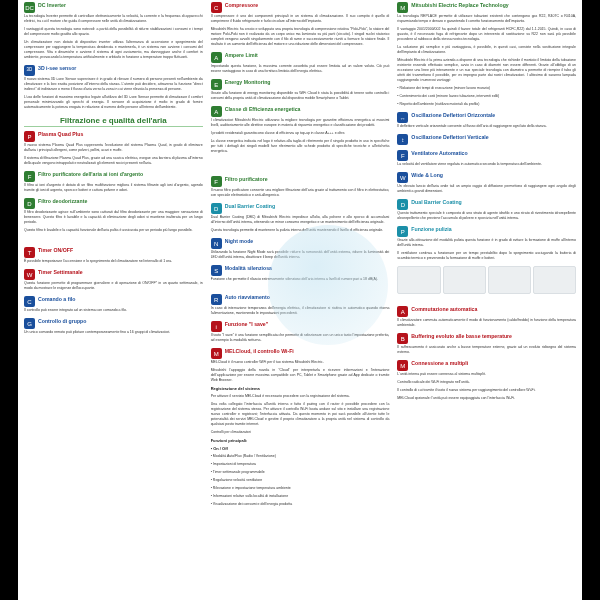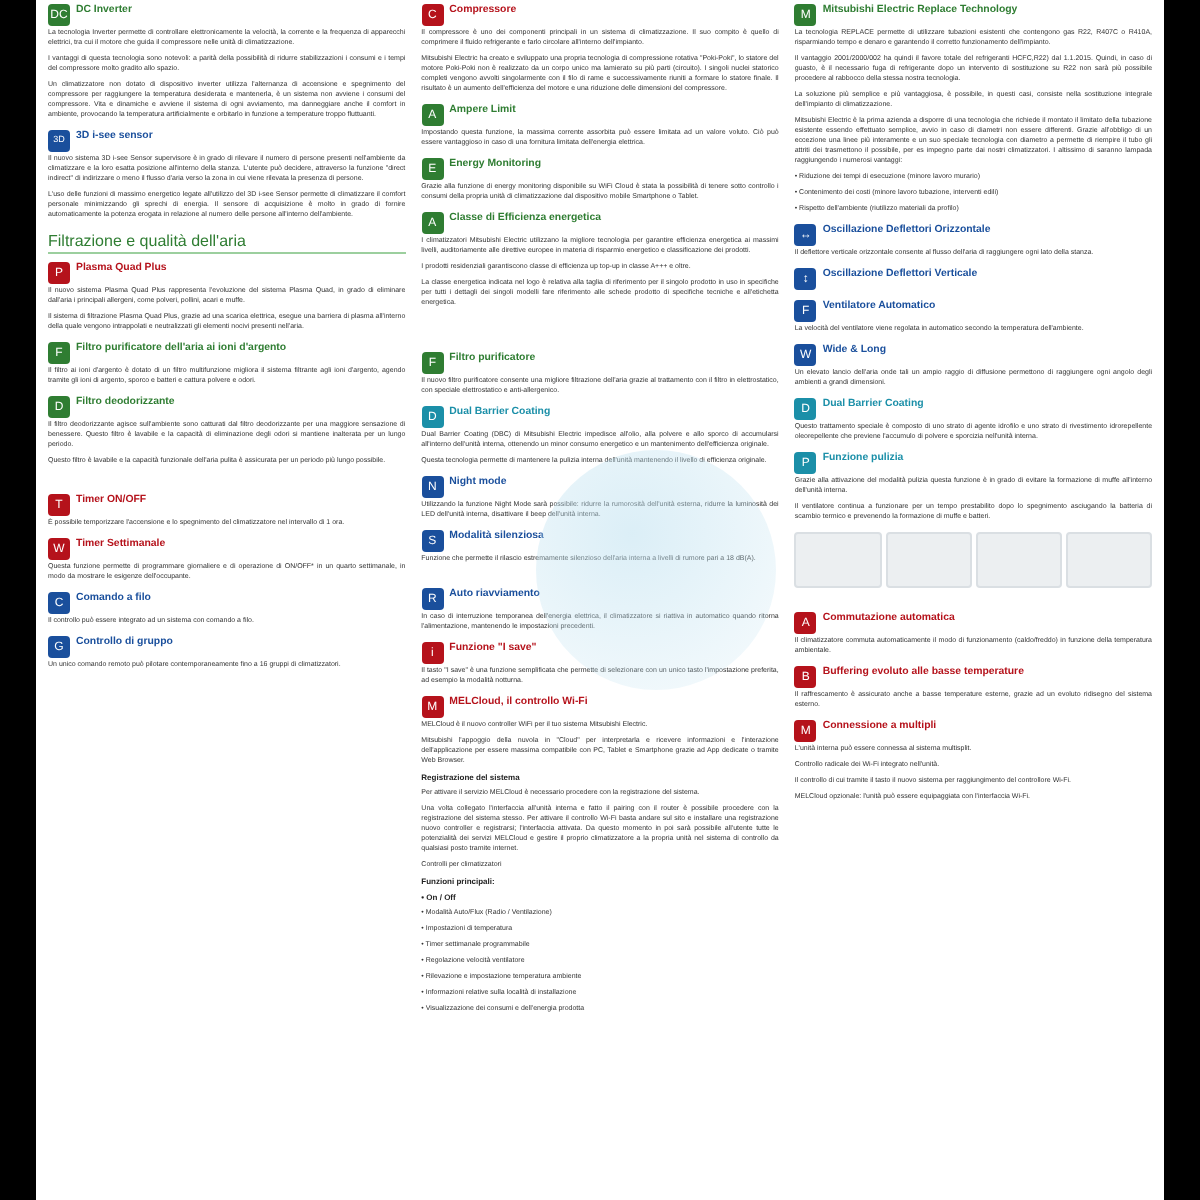--- a/index.html
+++ b/index.html
@@ -28,22 +28,22 @@
   }
   .ttl{font-size:5.2px;font-weight:bold;line-height:7px;}
   .ttl.grn{color:#2f7d32;}
   .ttl.blu{color:#1a4f9c;}
   .ttl.red{color:#b5121b;}
   .ttl.cyn{color:#1b8fa8;}
   .body{font-size:3.5px;line-height:5px;color:#333;text-align:justify;}
   .body p{margin:0 0 3px 0;}
 
   .section-title{
-    font-size:8px;font-weight:normal;color:#2f7d32;margin:6px 0 4px 0;
-    border-bottom:1px solid #9ccf9e;padding-bottom:1px;
+    font-size:8px;font-weight:bold;color:#2f7d32;margin:6px 0 4px 0;
+    border-bottom:1px solid #9ccf9e;padding-bottom:1px;text-align:center;
   }
   .unitrow{display:flex;gap:2px;margin-top:3px;}
   .unit{flex:1;height:26px;background:#eceff1;border:1px solid #dadfe3;border-radius:2px;}
 
   .bigcircle{
     position:absolute;left:250px;top:225px;width:120px;height:120px;border-radius:50%;
     background:radial-gradient(circle at 40% 35%, rgba(190,225,240,.55), rgba(190,225,240,.12));
     pointer-events:none;
   }
   .subhd{font-size:4px;font-weight:bold;color:#222;margin:2px 0 1px 0;}

